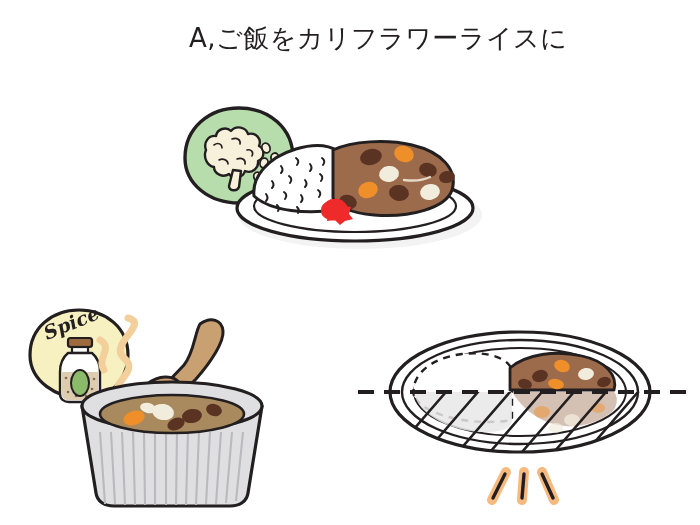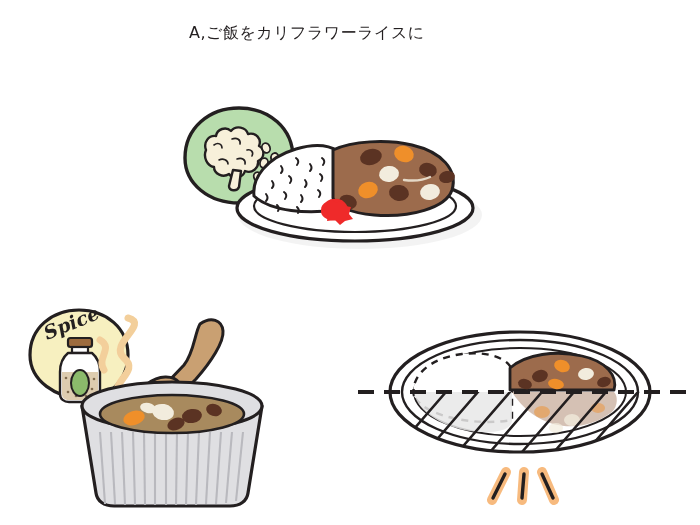--- a/index.html
+++ b/index.html
@@ -16,21 +16,21 @@
   }
   .page {
     position: relative;
     width: 700px;
     height: 525px;
     background: #ffffff;
   }
   .caption {
     position: absolute;
     color: #231f20;
-    font-size: 16px;
+    font-size: 26px;
     line-height: 1.1;
     letter-spacing: 0.5px;
     white-space: nowrap;
     font-family: "DejaVu Sans", "Liberation Sans", sans-serif;
   }
   #caption-a { left: 189px; top: 24px; }
   #caption-b { left: 36px; top: 272px; }
   #caption-c { left: 396px; top: 272px; }
 
   .panel { position: absolute; }

